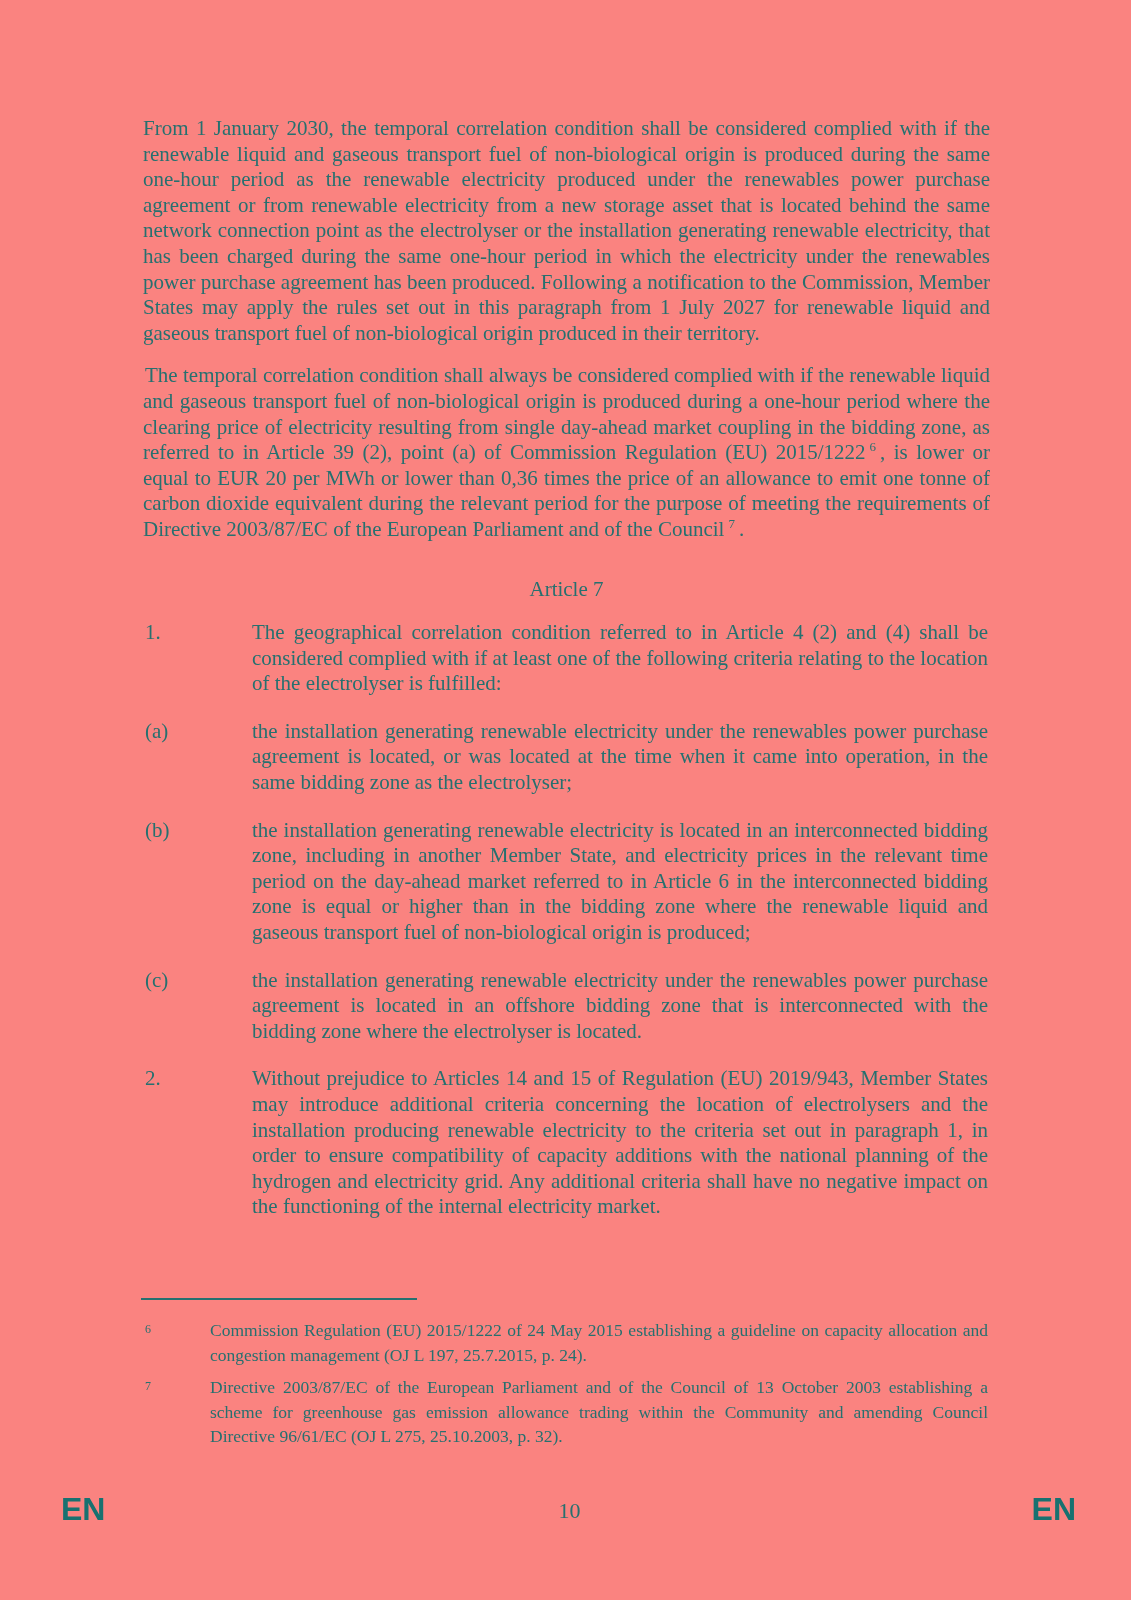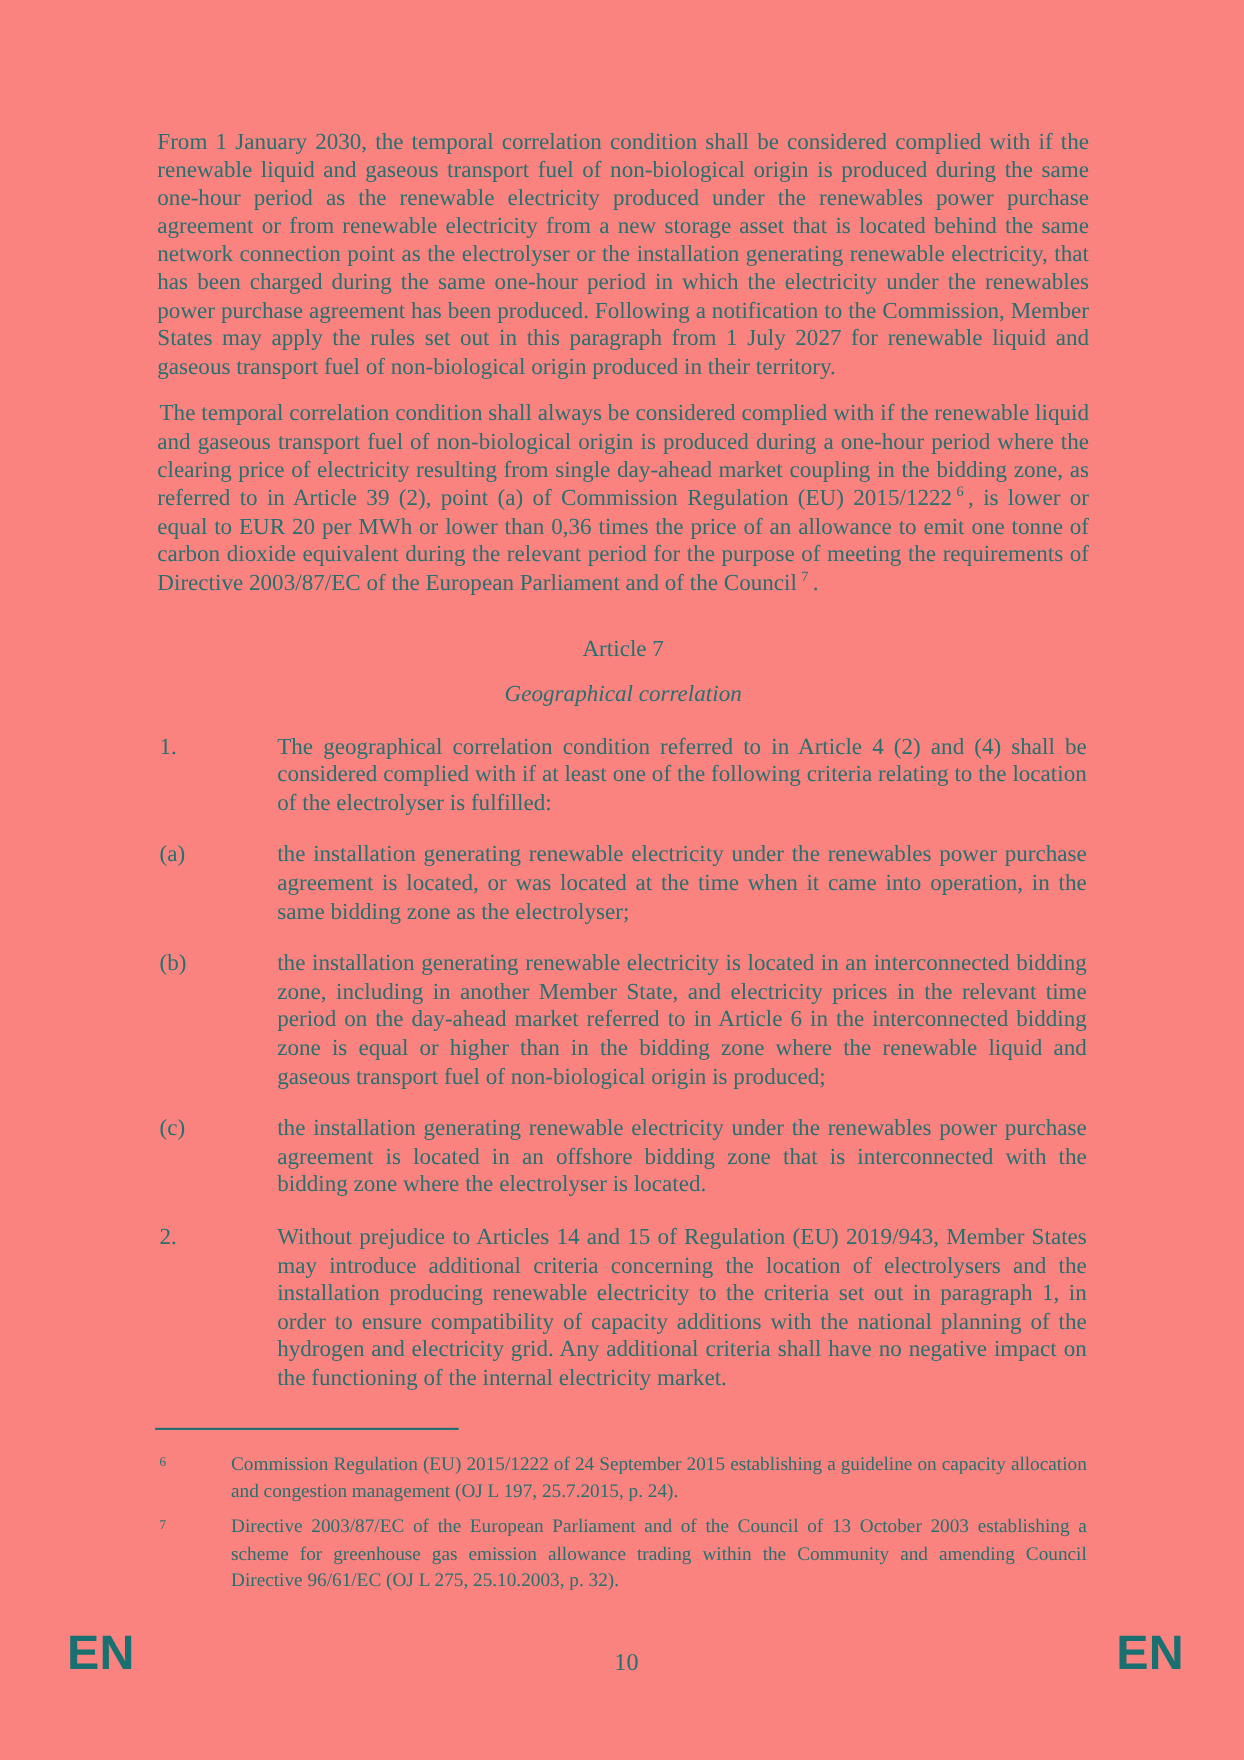--- a/index.html
+++ b/index.html
@@ -76,21 +76,21 @@
     padding-top: 1px;
   }
   .fn-text {
     flex: 1;
     text-align: justify;
   }
   .footer-en {
     position: absolute;
     font-family: "Liberation Sans", sans-serif;
     font-weight: bold;
-    font-size: 44px;
+    font-size: 32px;
     color: #187170;
     bottom: 74px;
   }
   .footer-en.left  { left: 55px; }
   .footer-en.right { right: 57px; }
   .page-number {
     position: absolute;
     top: 1492px;
     left: 0;
     width: 100%;
@@ -104,21 +104,20 @@
 <div class="page">
 
   <div class="content">
 
     <p class="para">From 1 January 2030, the temporal correlation condition shall be considered complied with if the renewable liquid and gaseous transport fuel of non-biological origin is produced during the same one-hour period as the renewable electricity produced under the renewables power purchase agreement or from renewable electricity from a new storage asset that is located behind the same network connection point as the electrolyser or the installation generating renewable electricity, that has been charged during the same one-hour period in which the electricity under the renewables power purchase agreement has been produced. Following a notification to the Commission, Member States may apply the rules set out in this paragraph from 1 July 2027 for renewable liquid and gaseous transport fuel of non-biological origin produced in their territory.</p>
 
     <p class="para"><span>The temporal correlation condition shall always be considered complied with if the renewable liquid and gaseous transport fuel of non-biological origin is produced during a one-hour period where the clearing price of electricity resulting from single day-ahead market coupling in the bidding zone, as referred to in Article 39 (2), point (a) of Commission Regulation (EU) 2015/1222</span><sup class="fn-ref">6</sup><span>, is lower or equal to EUR 20 per MWh or lower than 0,36 times the price of an allowance to emit one tonne of carbon dioxide equivalent during the relevant period for the purpose of meeting the requirements of Directive 2003/87/EC of the European Parliament and of the Council</span><sup class="fn-ref">7</sup><span>.</span></p>
 
     <div class="article-heading">Article 7</div>
 
-    <div class="article-subtitle">Geographical correlation</div>
 
     <div class="list-item">
       <div class="list-marker">1.</div>
       <div class="list-text">The geographical correlation condition referred to in Article 4 (2) and (4) shall be considered complied with if at least one of the following criteria relating to the location of the electrolyser is fulfilled:</div>
     </div>
 
     <div class="list-item">
       <div class="list-marker">(a)</div>
       <div class="list-text">the installation generating renewable electricity under the renewables power purchase agreement is located, or was located at the time when it came into operation, in the same bidding zone as the electrolyser;</div>
     </div>
@@ -138,21 +137,21 @@
       <div class="list-text">Without prejudice to Articles 14 and 15 of Regulation (EU) 2019/943, Member States may introduce additional criteria concerning the location of electrolysers and the installation producing renewable electricity to the criteria set out in paragraph 1, in order to ensure compatibility of capacity additions with the national planning of the hydrogen and electricity grid.  Any additional criteria shall have no negative impact on the functioning of the internal electricity market.</div>
     </div>
 
   </div>
 
   <div class="footnote-section">
     <div class="footnote-rule"></div>
 
     <div class="footnote">
       <div class="fn-marker">6</div>
-      <div class="fn-text">Commission Regulation (EU) 2015/1222 of 24 September 2015 establishing a guideline on capacity allocation and congestion management (OJ L 197, 25.7.2015, p. 24).</div>
+      <div class="fn-text">Commission Regulation (EU) 2015/1222 of 24 May 2015 establishing a guideline on capacity allocation and congestion management (OJ L 197, 25.7.2015, p. 24).</div>
     </div>
 
     <div class="footnote">
       <div class="fn-marker">7</div>
       <div class="fn-text">Directive 2003/87/EC of the European Parliament and of the Council of 13 October 2003 establishing a scheme for greenhouse gas emission allowance trading within the Community and amending Council Directive 96/61/EC (OJ L 275, 25.10.2003, p. 32).</div>
     </div>
   </div>
 
   <div class="footer-en left">EN</div>
 

